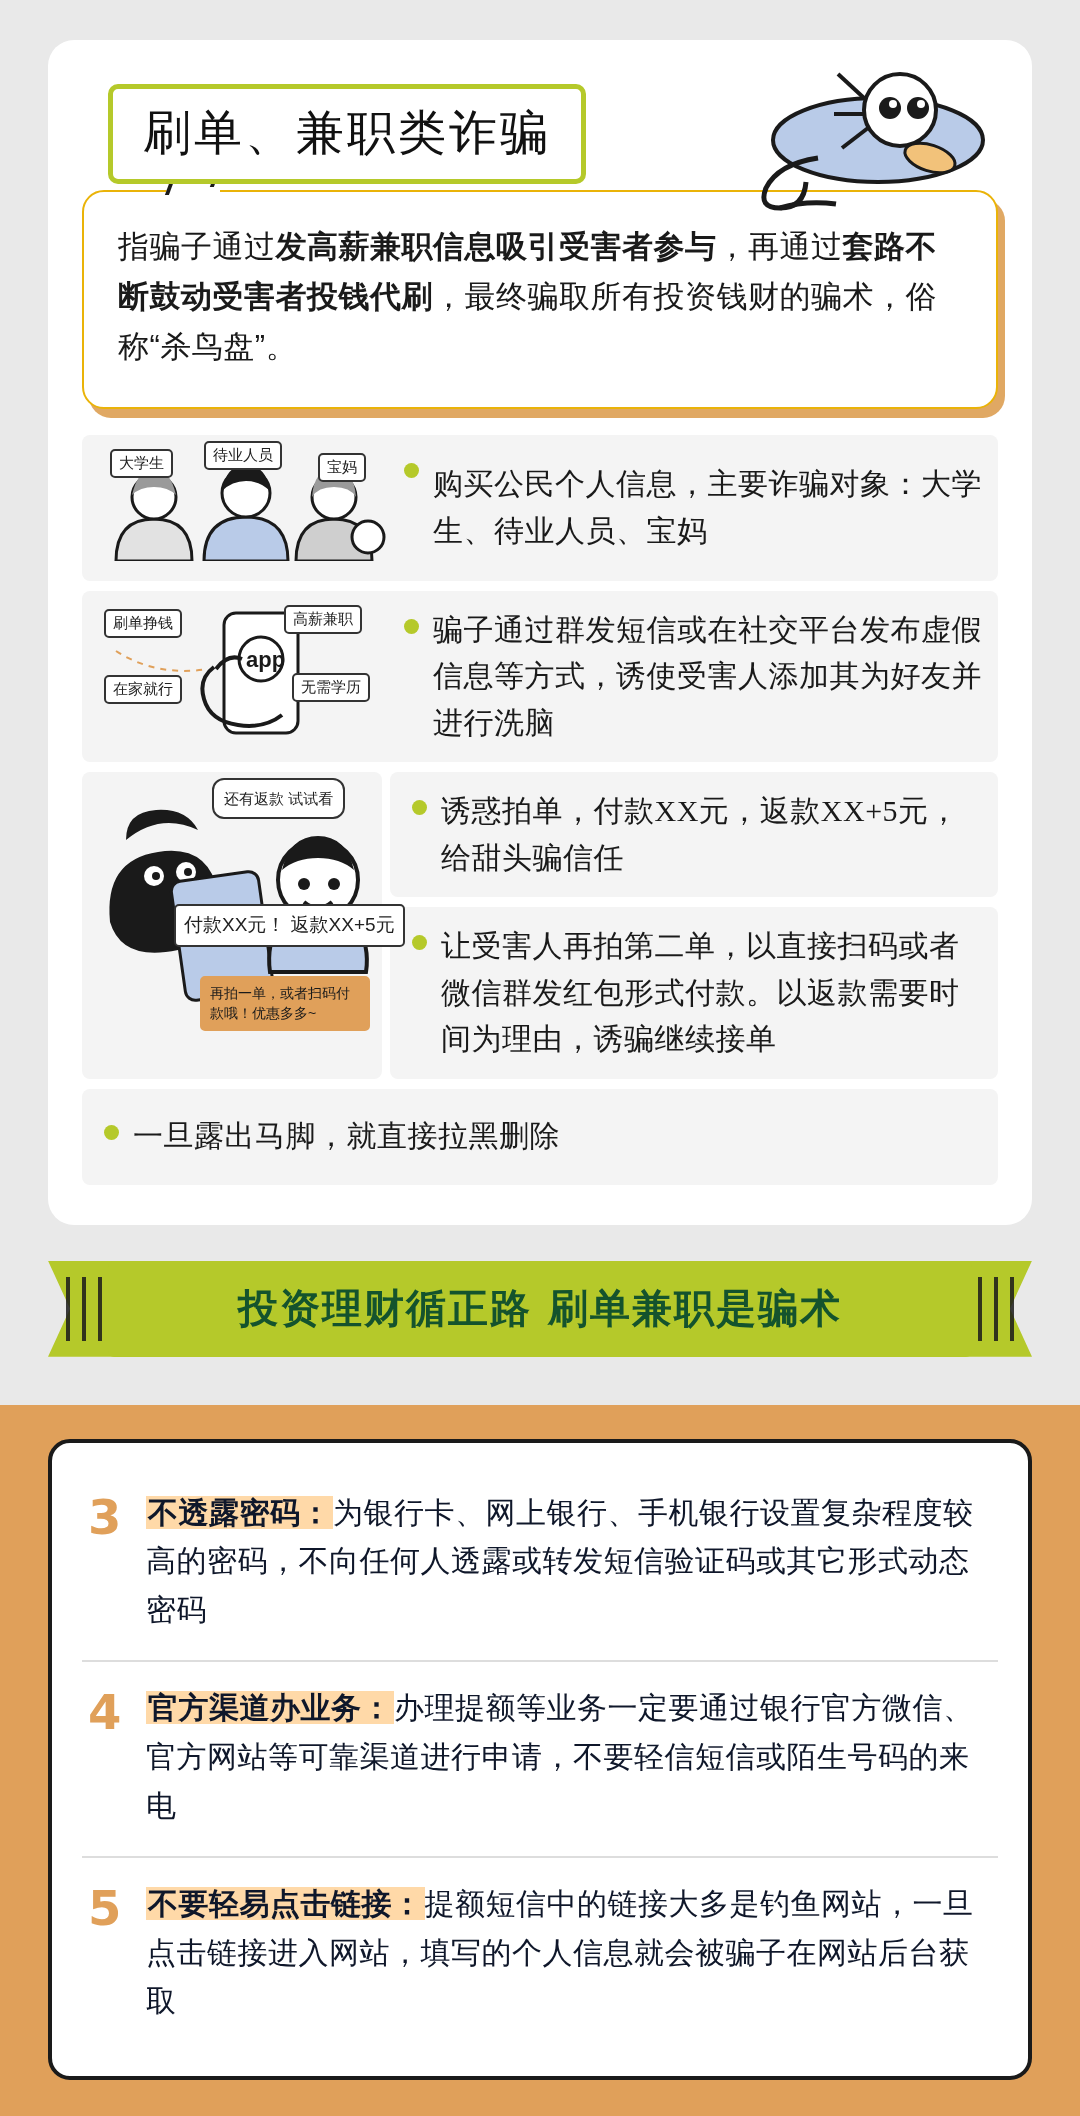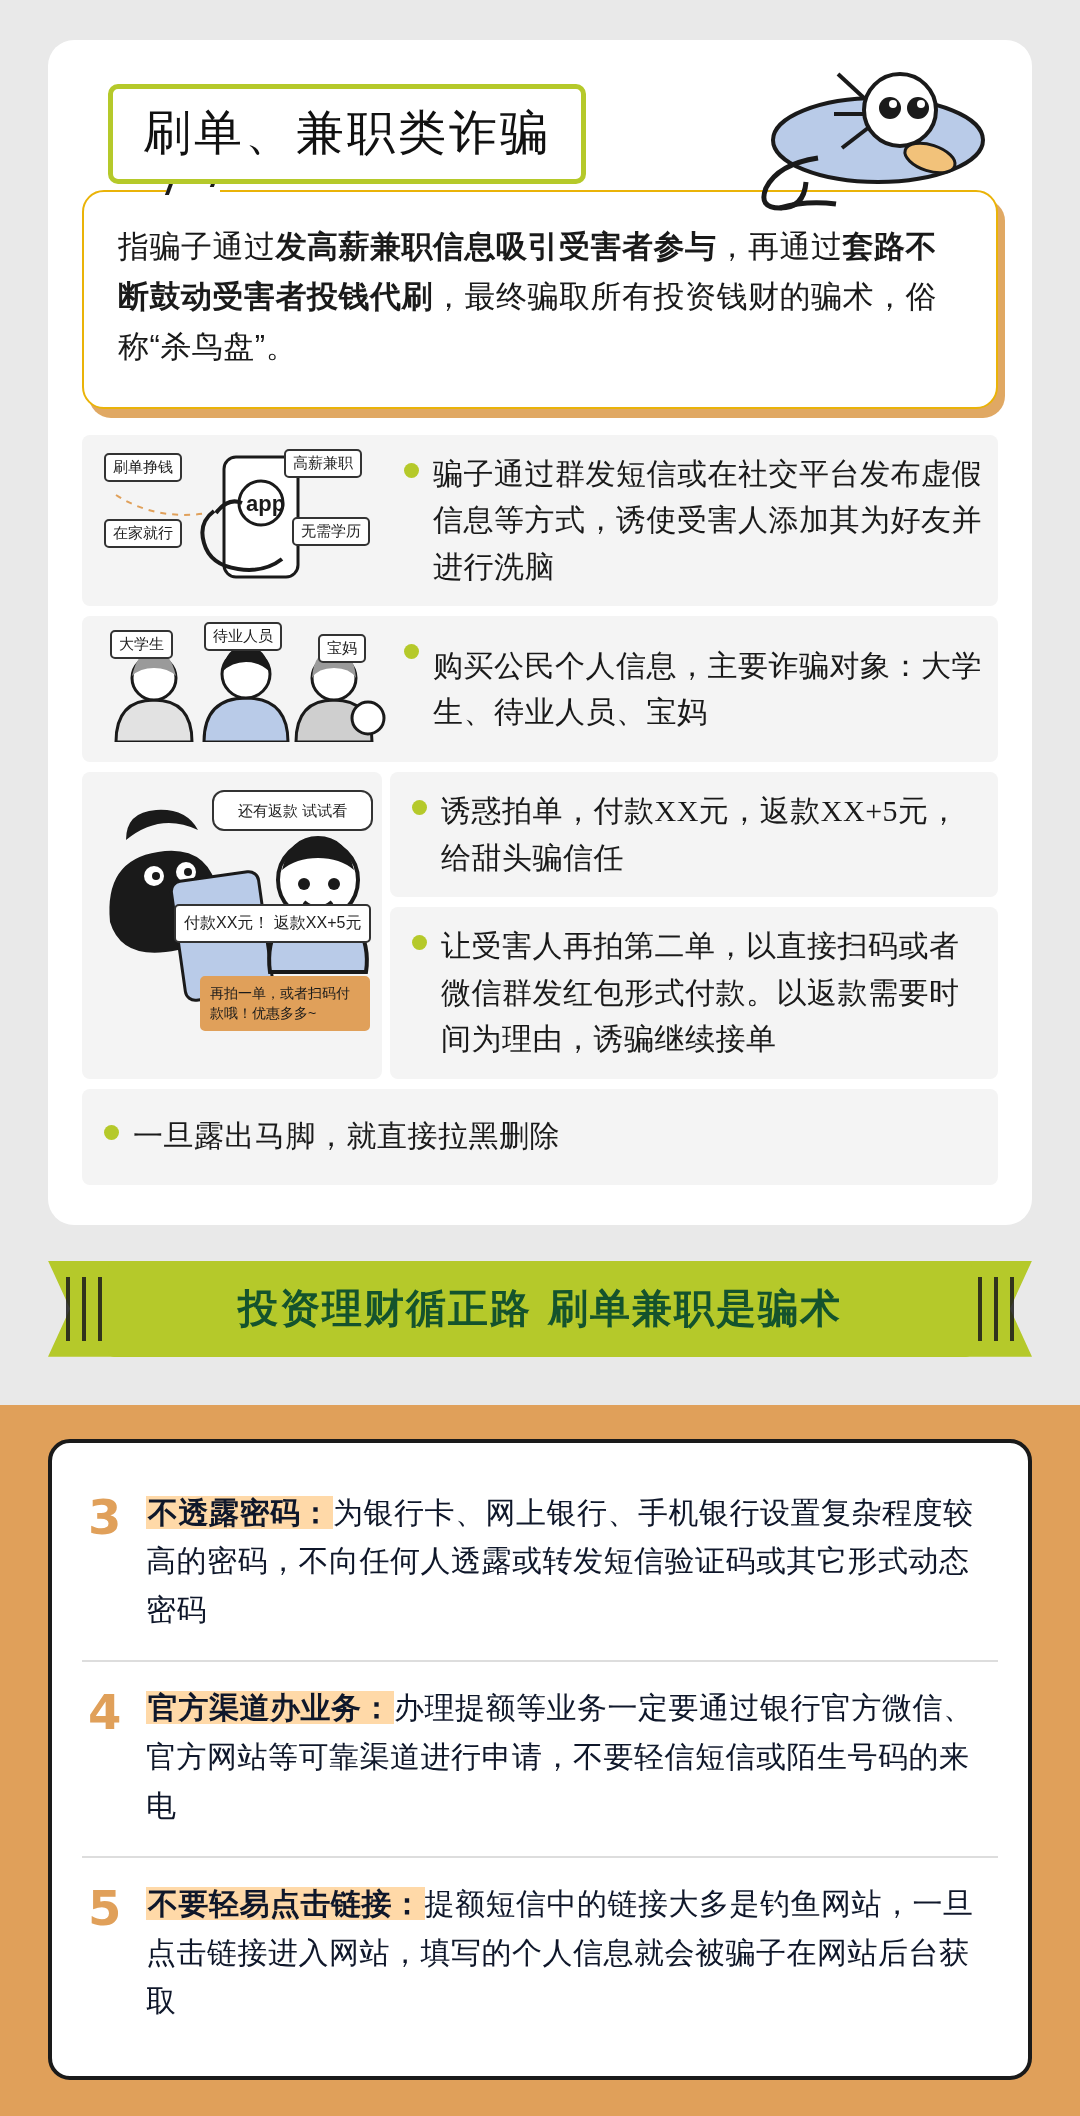--- a/index.html
+++ b/index.html
@@ -289,88 +289,88 @@
       <div class="tail-cover"></div>
       <p>
         <span>指骗子通过</span><b>发高薪兼职信息吸引受害者参与</b><span>，再通过</span><b>套路不断鼓动受害者投钱代刷</b><span>，最终骗取所有投资钱财的骗术，俗称“杀鸟盘”。</span>
       </p>
     </div>
 
     <div class="steps">
 
       <div class="step">
         <div class="step-illus">
+          <svg width="300" height="110" viewBox="0 0 300 110">
+
+            <path d="M20 110 q0 -42 38 -42 q38 0 38 42 z" fill="#e2e2e2" stroke="#1a1a1a" stroke-width="3"></path>
+            <circle cx="58" cy="46" r="22" fill="#fff" stroke="#1a1a1a" stroke-width="3"></circle>
+            <path d="M36 44 q6 -26 22 -26 q16 0 22 26 q-8 -8 -22 -8 q-14 0 -22 8z" fill="#9a9a9a"></path>
+
+            <path d="M108 110 q0 -44 42 -44 q42 0 42 44 z" fill="#b9cbe8" stroke="#1a1a1a" stroke-width="3"></path>
+            <circle cx="150" cy="42" r="24" fill="#fff" stroke="#1a1a1a" stroke-width="3"></circle>
+            <path d="M126 40 q4 -26 24 -26 q20 0 24 26 q-10 -10 -24 -10 q-14 0 -24 10z" fill="#1a1a1a"></path>
+
+            <path d="M200 110 q0 -42 38 -42 q38 0 38 42 z" fill="#cfcfcf" stroke="#1a1a1a" stroke-width="3"></path>
+            <circle cx="238" cy="46" r="22" fill="#fff" stroke="#1a1a1a" stroke-width="3"></circle>
+            <path d="M216 46 q2 -28 22 -28 q20 0 22 28 q-6 -10 -22 -10 q-16 0 -22 10z" fill="#9a9a9a"></path>
+            <circle cx="272" cy="86" r="16" fill="#fff" stroke="#1a1a1a" stroke-width="3"></circle>
+          </svg>
+          <div class="tag" style="left:14px; top:-2px;">大学生</div>
+          <div class="tag" style="left:108px; top:-10px;">待业人员</div>
+          <div class="tag" style="left:222px; top:2px;">宝妈</div>
+        </div>
+        <div class="step-text">
+          <span class="bullet"></span>
+          <p>购买公民个人信息，主要诈骗对象：大学生、待业人员、宝妈</p>
+        </div>
+      </div>
+
+      <div class="step">
+        <div class="step-illus">
           <svg width="300" height="130" viewBox="0 0 300 130">
             <rect x="128" y="6" width="74" height="120" rx="12" fill="#fff" stroke="#1a1a1a" stroke-width="3"></rect>
             <circle cx="165" cy="52" r="22" fill="#fff" stroke="#1a1a1a" stroke-width="3"></circle>
             <path d="M118 60 q-16 12 -10 32 q6 22 34 26 q26 4 44 -10" fill="none" stroke="#1a1a1a" stroke-width="4"></path>
             <path d="M120 62 q12 -16 26 -10" fill="none" stroke="#1a1a1a" stroke-width="4"></path>
             <path d="M20 44 q40 26 92 18" fill="none" stroke="#e0a05a" stroke-width="2" stroke-dasharray="6 6"></path>
           </svg>
           <div class="tag" style="left:8px; top:2px;">刷单挣钱</div>
           <div class="tag" style="left:188px; top:-2px;">高薪兼职</div>
           <div class="tag" style="left:8px; top:68px;">在家就行</div>
           <div class="tag" style="left:196px; top:66px;">无需学历</div>
           <div style="position:absolute;left:150px;top:40px;font-size:22px;font-weight:bold;color:#1a1a1a;">app</div>
         </div>
         <div class="step-text">
           <span class="bullet"></span>
           <p>骗子通过群发短信或在社交平台发布虚假信息等方式，诱使受害人添加其为好友并进行洗脑</p>
         </div>
       </div>
 
-      <div class="step">
-        <div class="step-illus">
-          <svg width="300" height="110" viewBox="0 0 300 110">
-
-            <path d="M20 110 q0 -42 38 -42 q38 0 38 42 z" fill="#e2e2e2" stroke="#1a1a1a" stroke-width="3"></path>
-            <circle cx="58" cy="46" r="22" fill="#fff" stroke="#1a1a1a" stroke-width="3"></circle>
-            <path d="M36 44 q6 -26 22 -26 q16 0 22 26 q-8 -8 -22 -8 q-14 0 -22 8z" fill="#9a9a9a"></path>
-
-            <path d="M108 110 q0 -44 42 -44 q42 0 42 44 z" fill="#b9cbe8" stroke="#1a1a1a" stroke-width="3"></path>
-            <circle cx="150" cy="42" r="24" fill="#fff" stroke="#1a1a1a" stroke-width="3"></circle>
-            <path d="M126 40 q4 -26 24 -26 q20 0 24 26 q-10 -10 -24 -10 q-14 0 -24 10z" fill="#1a1a1a"></path>
-
-            <path d="M200 110 q0 -42 38 -42 q38 0 38 42 z" fill="#cfcfcf" stroke="#1a1a1a" stroke-width="3"></path>
-            <circle cx="238" cy="46" r="22" fill="#fff" stroke="#1a1a1a" stroke-width="3"></circle>
-            <path d="M216 46 q2 -28 22 -28 q20 0 22 28 q-6 -10 -22 -10 q-16 0 -22 10z" fill="#9a9a9a"></path>
-            <circle cx="272" cy="86" r="16" fill="#fff" stroke="#1a1a1a" stroke-width="3"></circle>
-          </svg>
-          <div class="tag" style="left:14px; top:-2px;">大学生</div>
-          <div class="tag" style="left:108px; top:-10px;">待业人员</div>
-          <div class="tag" style="left:222px; top:2px;">宝妈</div>
-        </div>
-        <div class="step-text">
-          <span class="bullet"></span>
-          <p>购买公民个人信息，主要诈骗对象：大学生、待业人员、宝妈</p>
-        </div>
-      </div>
-
       <div style="display:flex; align-items:stretch;">
         <div style="flex:0 0 300px; position:relative; background:#f4f4f4; border-radius:8px; margin-bottom:10px;">
           <svg width="300" height="250" viewBox="0 0 300 250">
 
             <path d="M28 150 q-6 -62 48 -70 q50 -8 60 40 q8 48 -40 58 q-56 12 -68 -28z" fill="#1a1a1a"></path>
             <path d="M44 68 q34 -28 72 -10 q-12 -22 -42 -20 q-30 2 -30 30z" fill="#1a1a1a"></path>
             <circle cx="72" cy="104" r="10" fill="#fff"></circle>
             <circle cx="104" cy="100" r="10" fill="#fff"></circle>
             <circle cx="74" cy="104" r="4" fill="#1a1a1a"></circle>
             <circle cx="106" cy="100" r="4" fill="#1a1a1a"></circle>
 
             <rect x="96" y="104" width="88" height="120" rx="10" fill="#b9cbe8" stroke="#1a1a1a" stroke-width="3" transform="rotate(-8 140 164)"></rect>
 
             <circle cx="236" cy="108" r="40" fill="#fff" stroke="#1a1a1a" stroke-width="4"></circle>
             <path d="M200 98 q8 -34 36 -34 q28 0 36 34 q-14 -12 -36 -12 q-22 0 -36 12z" fill="#1a1a1a"></path>
             <circle cx="222" cy="112" r="6" fill="#1a1a1a"></circle>
             <circle cx="252" cy="112" r="6" fill="#1a1a1a"></circle>
             <path d="M222 130 q14 12 28 0" fill="none" stroke="#1a1a1a" stroke-width="4"></path>
             <path d="M198 150 q38 -10 76 0 q14 24 10 50 l-96 0 q-4 -28 10 -50z" fill="#b9cbe8" stroke="#1a1a1a" stroke-width="4"></path>
           </svg>
-          <div class="tag" style="left:130px; top:18px; border-radius:12px; padding:8px 24px; line-height:1.4;">还有返款 试试看</div>
-          <div class="tag" style="left:92px; top:132px; background:#fff; font-size:16px; line-height:1.4; padding:6px 8px;">付款XX元！ 返款XX+5元</div>
+          <div class="tag" style="left:130px; top:6px; border-radius:12px; padding:8px 10px; line-height:1.4;">还有返款 试试看</div>
+          <div class="tag" style="left:92px; top:132px; background:#fff; font-size:19px; line-height:1.4; padding:6px 8px;">付款XX元！ 返款XX+5元</div>
           <div class="tag orange" style="left:118px; top:204px; background:#e0a05a; color:#1a1a1a; border-color:#e0a05a; font-size:14px; line-height:1.4; padding:6px 8px; max-width:170px; white-space:normal;">再拍一单，或者扫码付款哦！优惠多多~</div>
         </div>
 
         <div style="flex:1; display:flex; flex-direction:column;">
           <div class="step" style="margin-left:8px; min-height:116px;font-family:Liberation Serif, serif;">
             <div class="step-text">
               <span class="bullet"></span>
               <p>诱惑拍单，付款XX元，返款XX+5元，给甜头骗信任</p>
             </div>
           </div>

